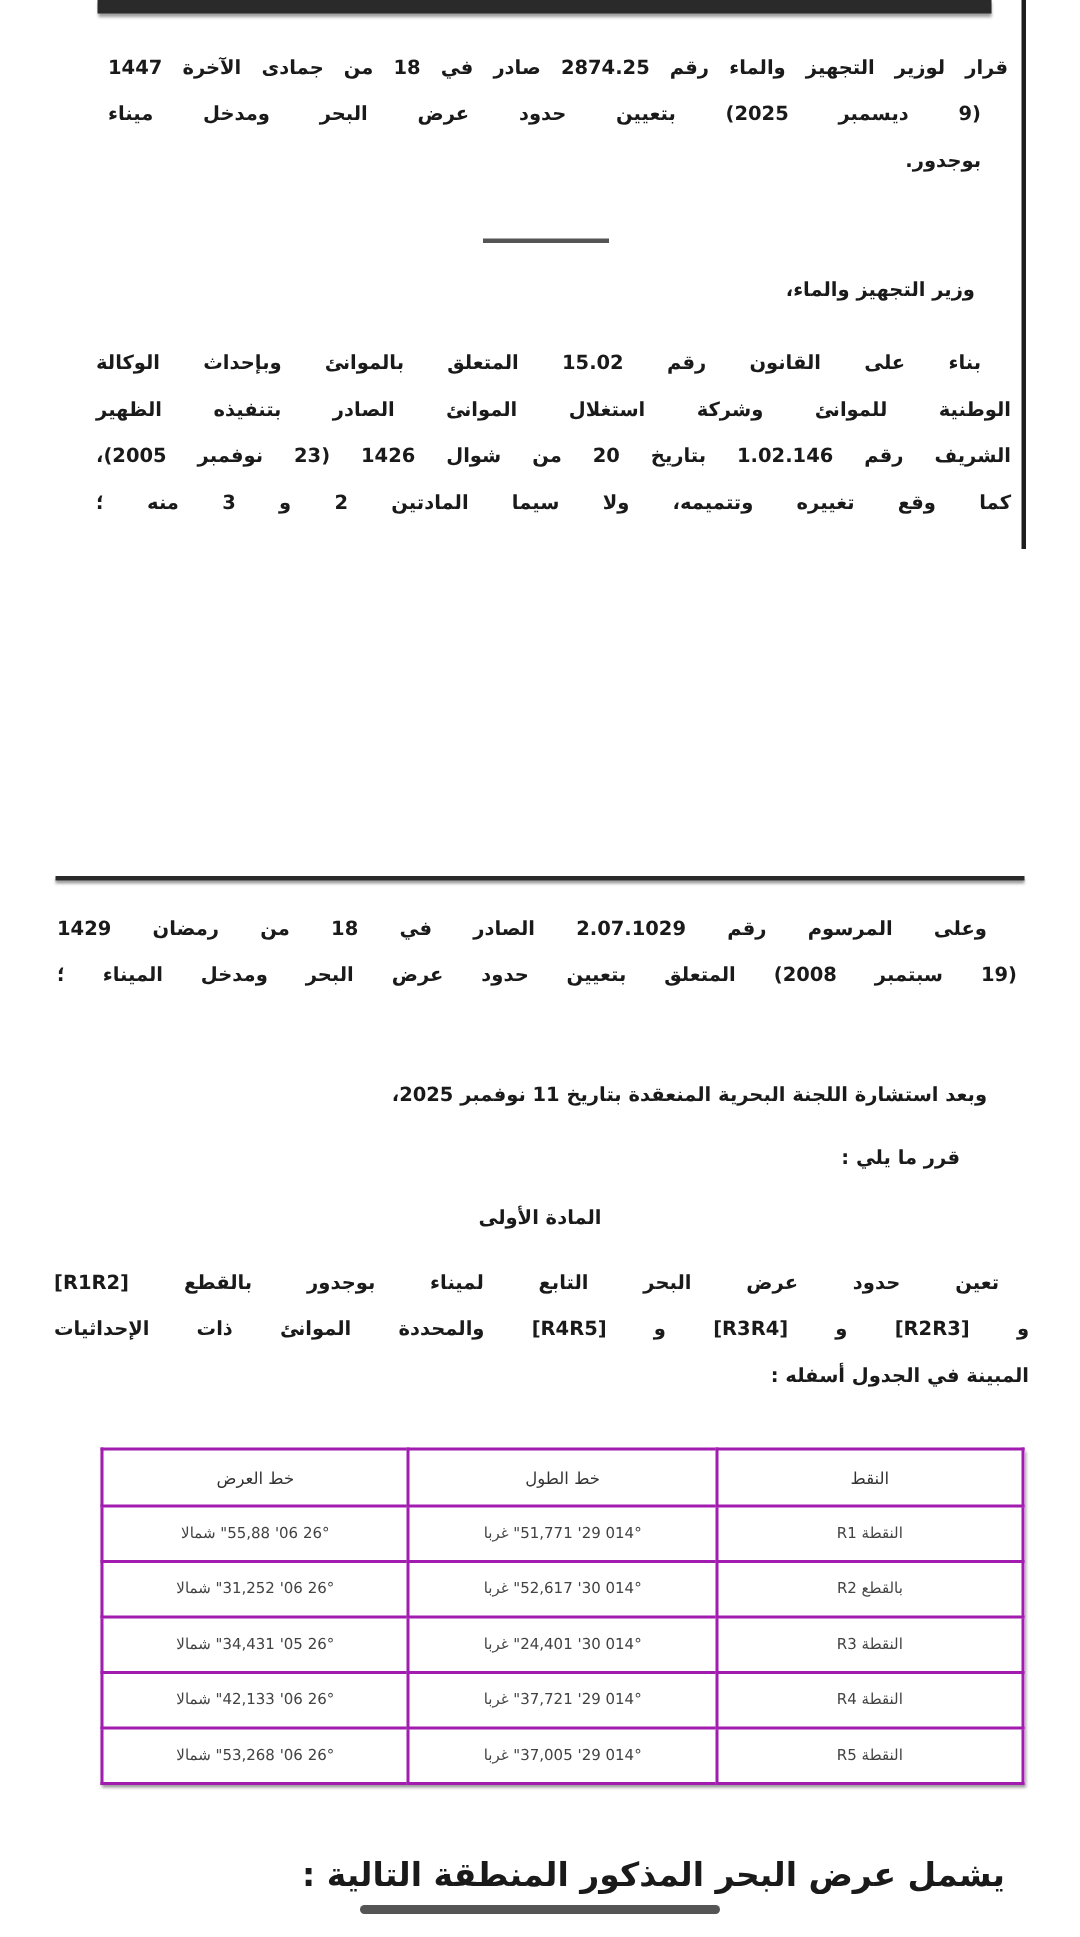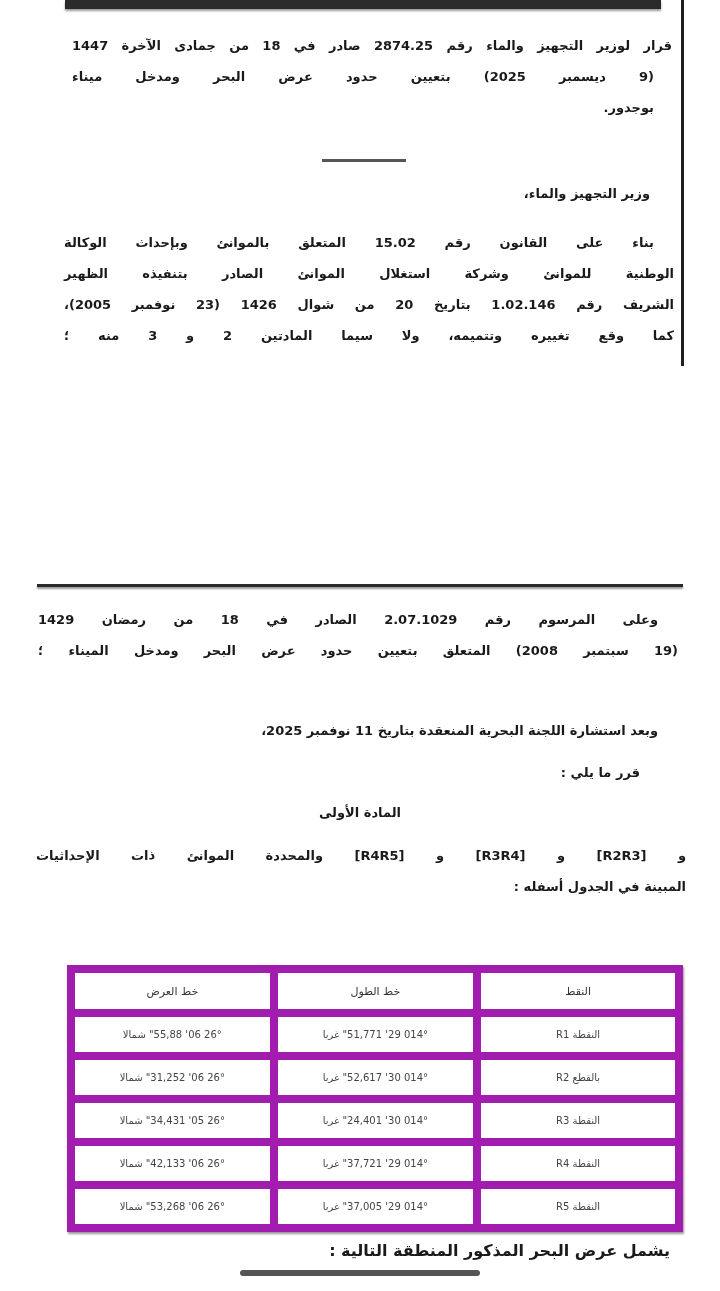--- a/index.html
+++ b/index.html
@@ -26,28 +26,28 @@
   .body2 .indent { padding-right: 20px; }
   .consult { right: 42px; top: 715px; padding-right: 20px; }
   .decree { right: 80px; top: 757px; }
   .article { left: 0; width: 720px; top: 797px; text-align: center; direction: rtl; }
   .body3 { right: 34px; top: 840px; width: 650px; }
   .body3 span { display:block; text-align: justify; text-align-last: justify; }
   .body3 .indent { padding-right: 20px; }
   .body3 .plain { text-align-last: auto; }
   table.coords { position: absolute; left: 67px; top: 965px; width: 616px;
                  border-collapse: collapse; direction: rtl; box-shadow: 1px 2px 2px #999; }
-  table.coords td, table.coords th { border: 8px solid #a21caf; height: 35px; padding: 0;
+  table.coords td, table.coords th { border: 2px solid #a21caf; height: 35px; padding: 0;
         text-align: center; font-size: 10px; font-weight: normal; color: #444;
         font-family: "DejaVu Sans", sans-serif; }
   table.coords th { height: 36px; font-size: 11px; color: #333; }
   .col-point { width: 205px; }
   .col-lon { width: 206px; }
   .col-lat { width: 205px; }
-  .closing { right: 50px; top: 1235px; font-size: 16px; }
+  .closing { right: 50px; top: 1235px; font-size: 22px; }
   .home-indicator { left: 240px; top: 1270px; width: 240px; height: 6px; border-radius: 3px; background: #555; }
 </style>
 </head>
 <body>
 
 <div class="abs top-bar"></div>
 <div class="abs vline"></div>
 
 <div class="abs para title-block">
   <span class="l1">قرار لوزير التجهيز والماء رقم 2874.25 صادر في 18 من جمادى الآخرة 1447</span>
@@ -73,20 +73,21 @@
   <span>(19 سبتمبر 2008) المتعلق بتعيين حدود عرض البحر ومدخل الميناء ؛</span>
 </div>
 
 <div class="abs para consult">وبعد استشارة اللجنة البحرية المنعقدة بتاريخ 11 نوفمبر 2025،</div>
 
 <div class="abs para decree">قرر ما يلي :</div>
 
 <div class="abs para article">المادة الأولى</div>
 
 <div class="abs para body3">
+  <span class="indent">تعين حدود عرض البحر التابع لميناء بوجدور بالقطع [R1R2]</span>
   <span>و [R2R3] و [R3R4] و [R4R5] والمحددة الموانئ ذات الإحداثيات</span>
   <span class="plain">المبينة في الجدول أسفله :</span>
 </div>
 
 <table class="coords">
   <thead>
     <tr>
       <th class="col-point">النقط</th>
       <th class="col-lon">خط الطول</th>
       <th class="col-lat">خط العرض</th>

